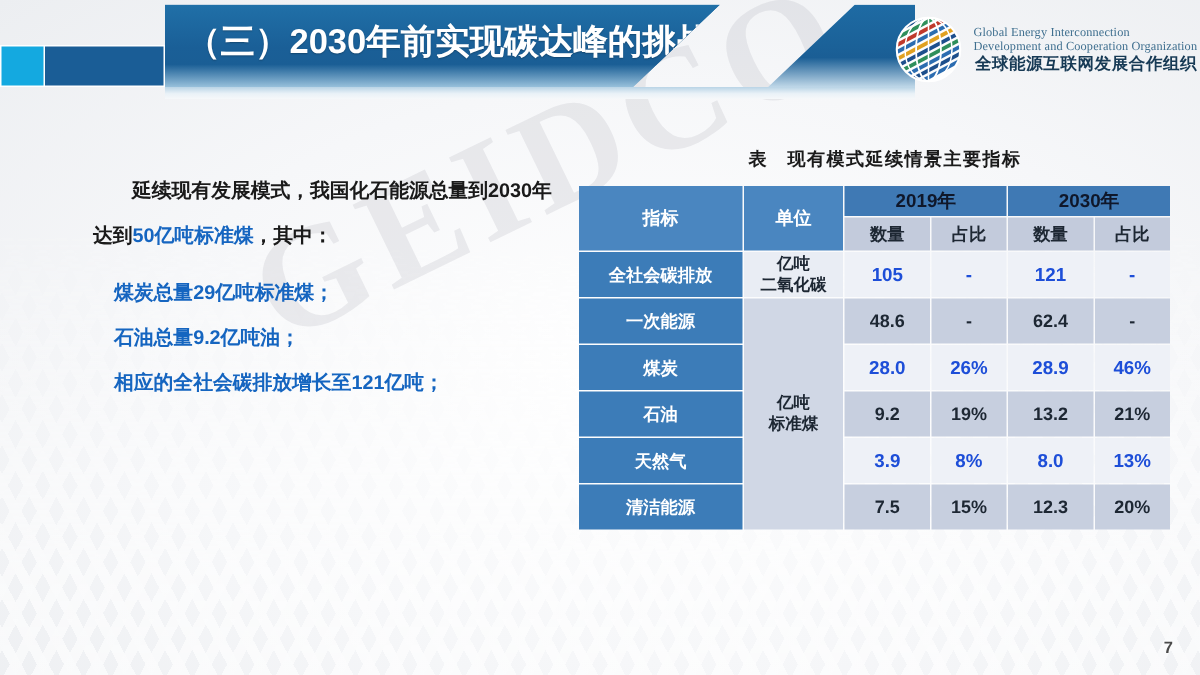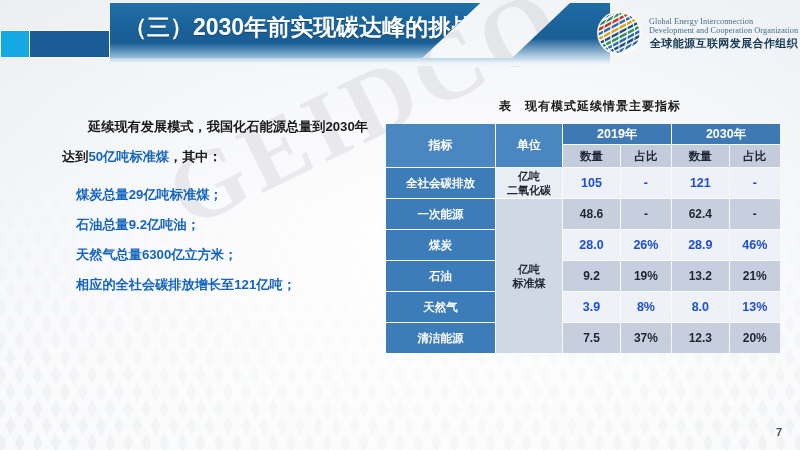--- a/index.html
+++ b/index.html
@@ -218,21 +218,21 @@
     font-weight: bold;
   }
   .h-main {
     background: #4a86c0;
     color: #ffffff;
     font-size: 12px;
     height: 42px;
   }
   .h-year {
     background: #3f79b4;
-    color: #ffffff;
+    color: #0f172a;
     font-size: 12.5px;
     height: 20px;
   }
   .h-sub {
     background: #c3cbdc;
     color: #1d2733;
     font-size: 11.5px;
     height: 22px;
   }
   .c-label {
@@ -338,21 +338,20 @@
         <div class="logo-cn">全球能源互联网发展合作组织</div>
       </div>
     </div>
   </div>
 
   <div class="body-text">
     <p class="para"><span>延续现有发展模式，我国化石能源总量到2030年达到</span><span class="hl">50亿吨标准煤</span><span>，其中：</span></p>
     <div class="gap-l"></div>
     <p class="bullet">煤炭总量29亿吨标准煤；</p>
     <p class="bullet">石油总量9.2亿吨油；</p>
-    <p class="bullet">天然气总量6300亿立方米；</p>
     <p class="bullet">相应的全社会碳排放增长至121亿吨；</p>
     <div class="gap-l"></div>
   </div>
 
   <div class="table-caption">表　现有模式延续情景主要指标</div>
 
   <table class="tbl">
     <colgroup>
       <col style="width:108px">
       <col style="width:66px">
@@ -415,21 +414,21 @@
       <tr>
         <td class="c-label">天然气</td>
         <td class="v-lite">3.9</td>
         <td class="v-lite">8%</td>
         <td class="v-lite">8.0</td>
         <td class="v-lite">13%</td>
       </tr>
       <tr>
         <td class="c-label">清洁能源</td>
         <td class="v-dark">7.5</td>
-        <td class="v-dark">37%</td>
+        <td class="v-dark">15%</td>
         <td class="v-dark">12.3</td>
         <td class="v-dark">20%</td>
       </tr>
     </tbody>
   </table>
 
   <div class="page-num">7</div>
 
 </div>
 

